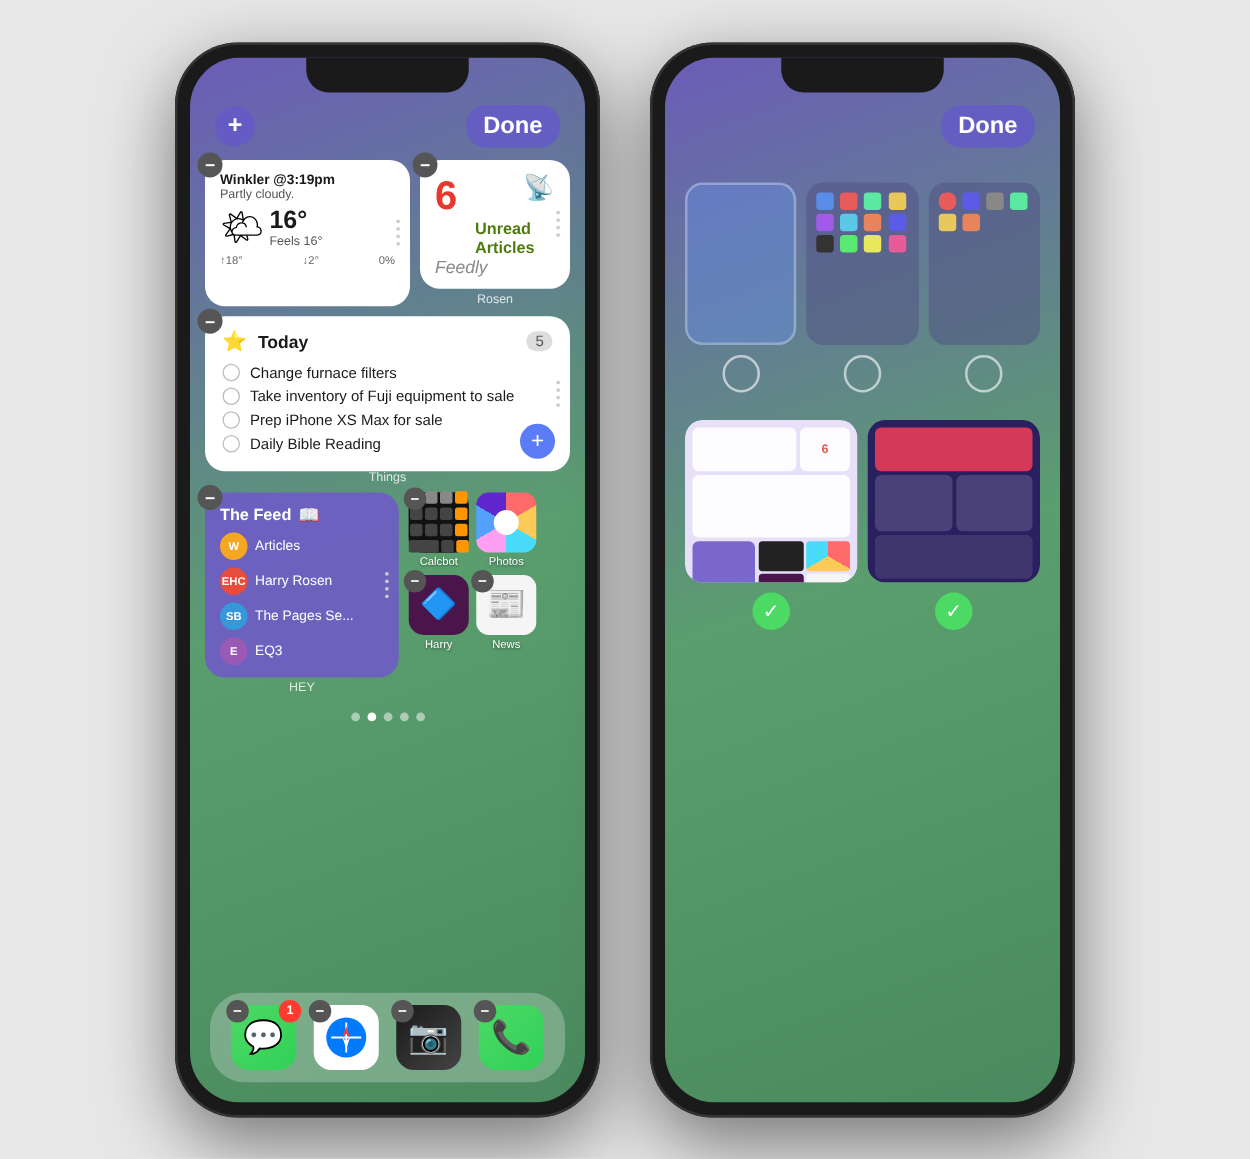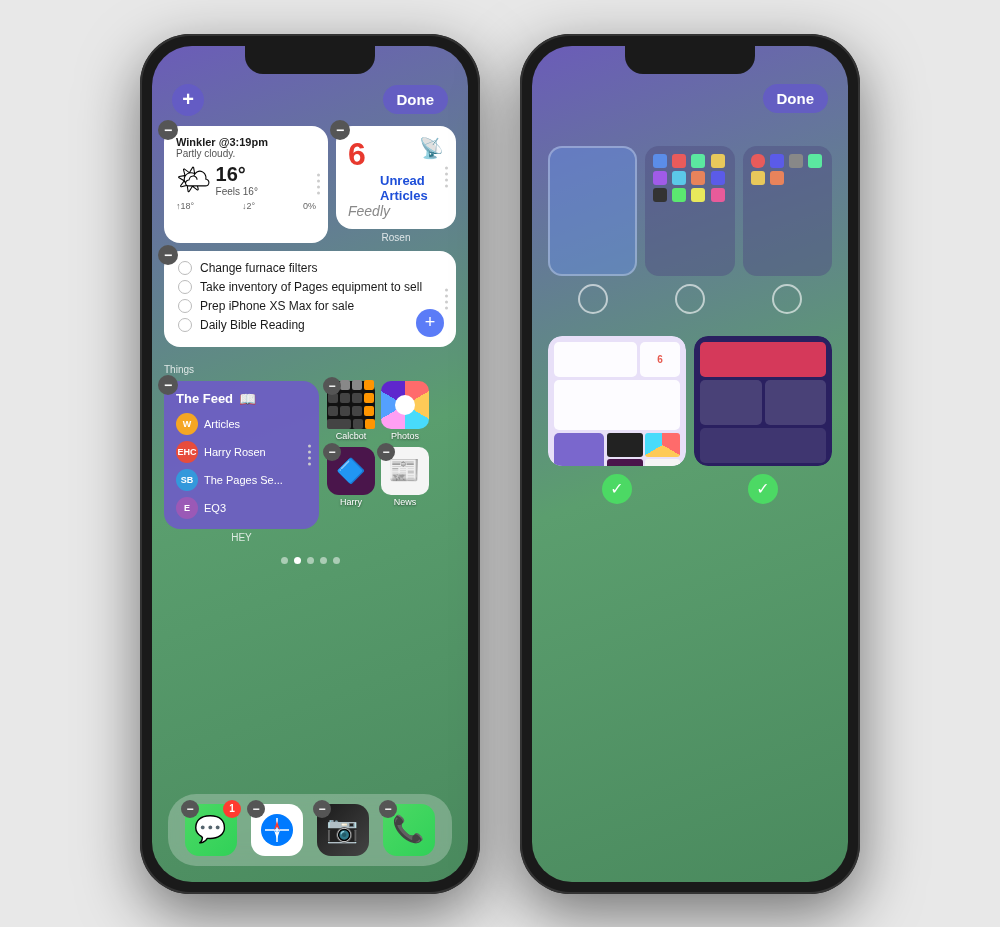--- a/index.html
+++ b/index.html
@@ -84,21 +84,21 @@
       align-items: center;
       padding: 38px 20px 10px;
     }
 
     .btn-plus, .btn-done, .btn-done2 {
       background: rgba(100,90,200,0.85);
       color: white;
       border: none;
       border-radius: 16px;
       padding: 6px 14px;
-      font-size: 15px;
+      font-size: 19px;
       font-weight: 600;
       cursor: pointer;
     }
 
     .btn-plus {
       width: 32px;
       height: 32px;
       border-radius: 50%;
       display: flex;
       align-items: center;
@@ -209,21 +209,21 @@
       font-weight: 700;
       color: #e8392e;
     }
     .unread-rss {
       font-size: 20px;
       color: #e8392e;
     }
     .unread-title {
       font-size: 13px;
       font-weight: 600;
-      color: #1d4ed8;
+      color: #4d7c0f;
       padding-left: 32px;
     }
     .unread-sub {
       font-size: 14px;
       color: #888;
       font-style: italic;
     }
 
     
     .things-widget {
@@ -278,23 +278,24 @@
       background: #5b7cf7;
       border-radius: 50%;
       color: white;
       font-size: 18px;
       display: flex;
       align-items: center;
       justify-content: center;
       cursor: pointer;
     }
     .things-widget-label {
+      text-align: center;
       font-size: 10px;
       color: rgba(255,255,255,0.8);
-      margin-top: 17px;
+      margin-top: 0;
     }
 
     
     .app-grid-section {
       padding: 0 12px;
       margin-top: 6px;
     }
 
     
     .apps-row {
@@ -772,27 +773,34 @@
 
         <div>
           <div class="things-widget">
             <div class="widget-minus">−</div>
             <div class="drag-dots">
               <div class="drag-dot"></div>
                 <div class="drag-dot"></div>
                 <div class="drag-dot"></div>
                 <div class="drag-dot"></div>
             </div>
+            <div class="things-header">
+              <div>
+                <span class="things-star">⭐</span>
+                <span class="things-title">Today</span>
+              </div>
+              <span class="things-count">5</span>
+            </div>
             <div class="things-item">
               <div class="things-circle"></div>
               <span>Change furnace filters</span>
             </div>
             <div class="things-item">
               <div class="things-circle"></div>
-              <span>Take inventory of Pages equipment to sell</span>
+              <span>Take inventory of Fuji equipment to sale</span>
             </div>
             <div class="things-item">
               <div class="things-circle"></div>
               <span>Prep iPhone XS Max for sale</span>
             </div>
             <div class="things-item">
               <div class="things-circle"></div>
               <span>Daily Bible Reading</span>
             </div>
             <div class="things-plus">+</div>

